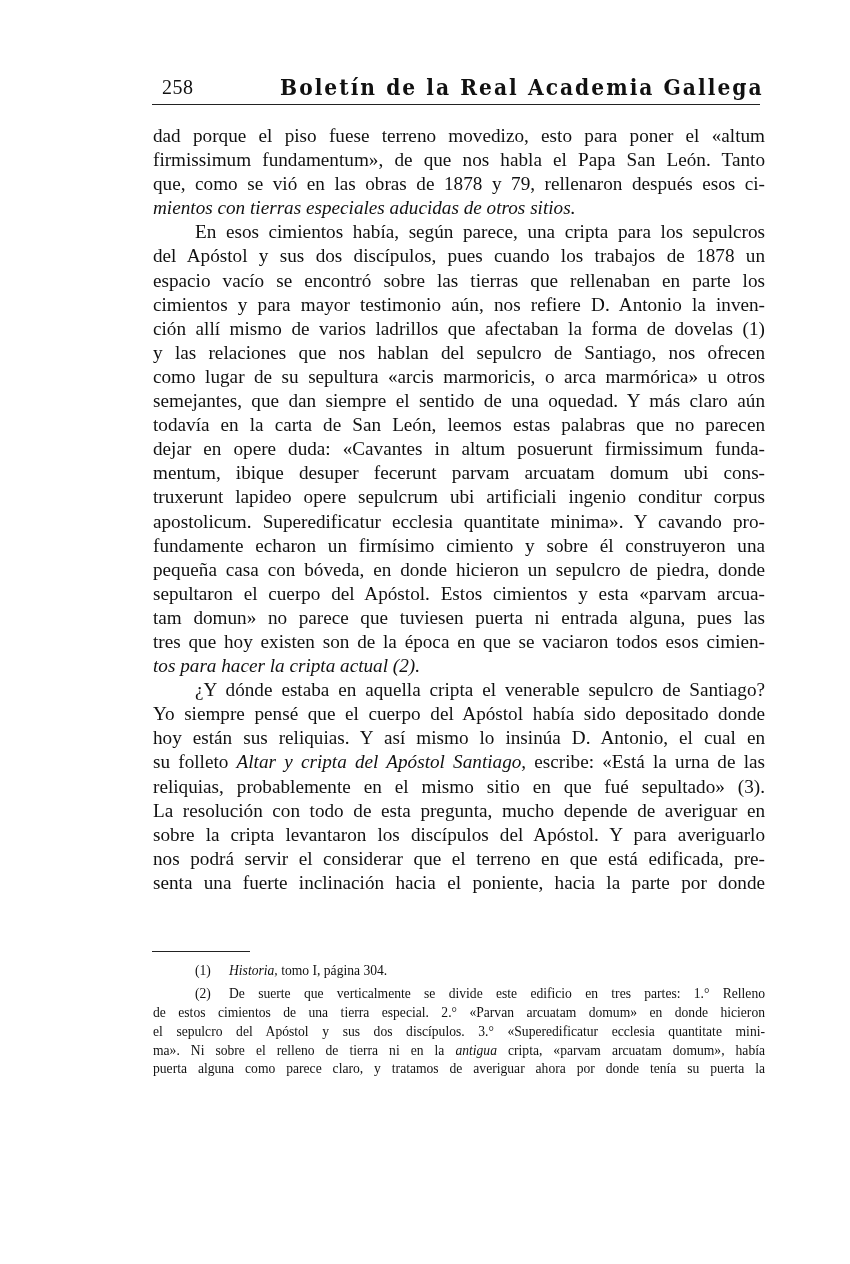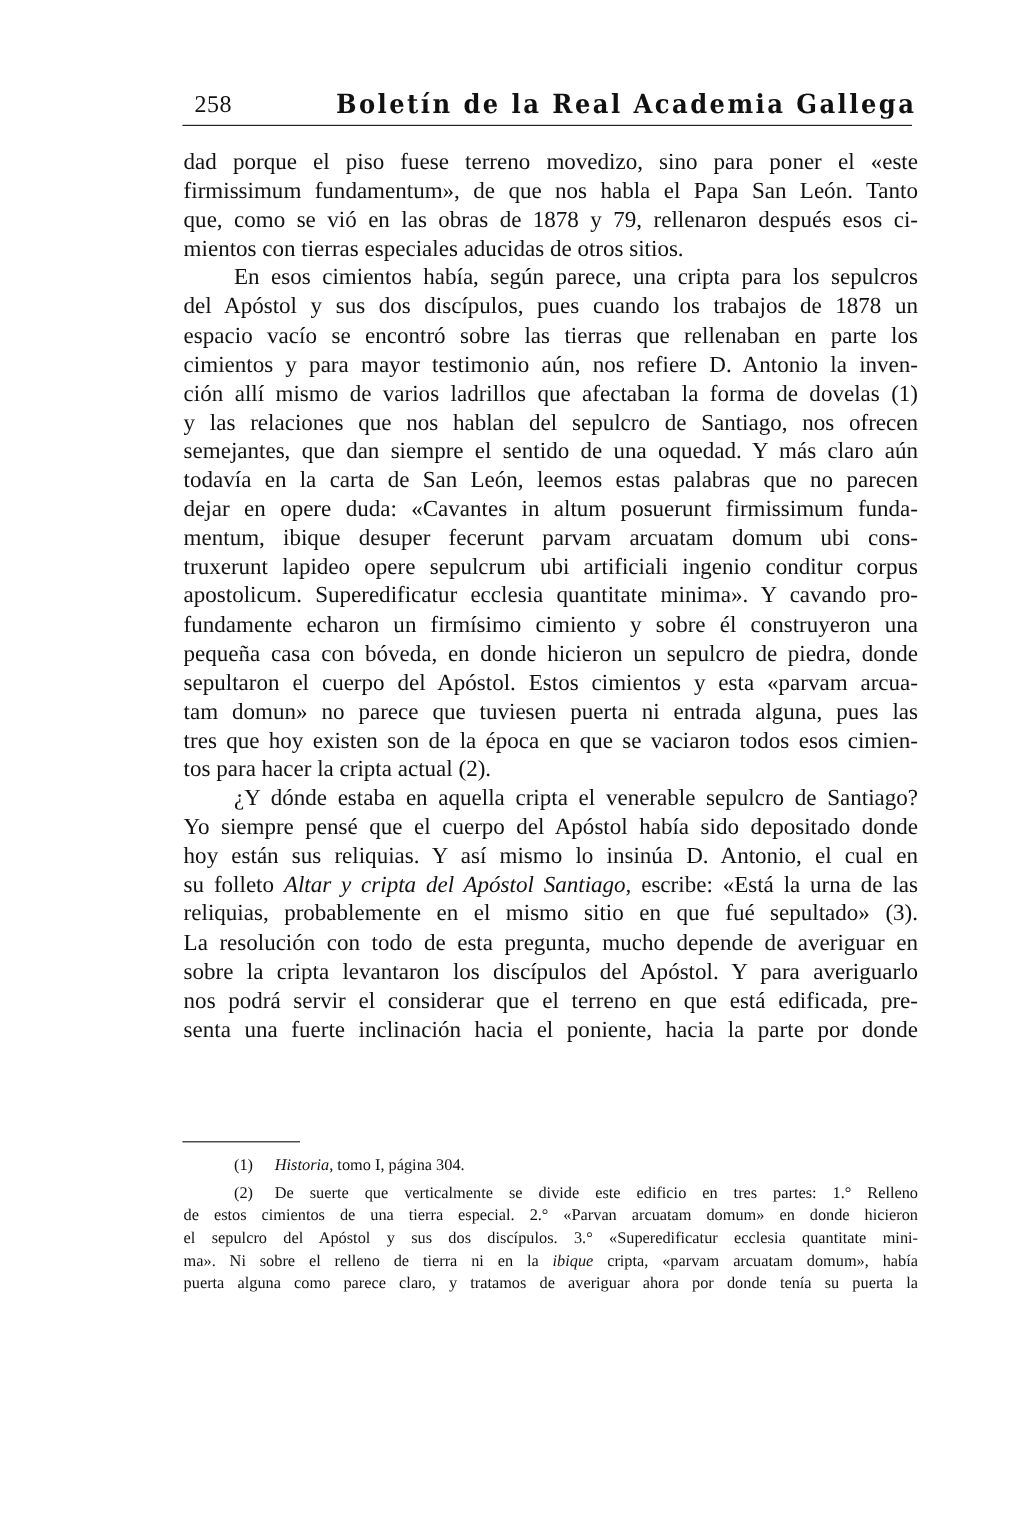--- a/index.html
+++ b/index.html
@@ -68,20 +68,21 @@
       height: 24.1px;
       line-height: 24.1px;
       font-size: 19.2px;
       white-space: nowrap;
       text-align: justify;
       text-align-last: justify;
       font-family: "Liberation Serif", serif;
     }
     .line.last {
       text-align-last: left;
+      font-style: italic;
     }
     .line.indent {
       padding-left: 42px;
       box-sizing: border-box;
     }
     .it { font-style: italic; }
     
     .fn-rule {
       position: absolute;
       left: 152px;
@@ -123,30 +124,31 @@
 
 <div class="page">
 
   <div class="running-head">
     <span class="page-number">258</span>
     <span class="journal-title">Boletín de la Real Academia Gallega</span>
   </div>
   <div class="head-rule"></div>
 
   <div class="body-text">
-    <span class="line">dad porque el piso fuese terreno movedizo, sino para poner el «este</span>
+    <span class="line">dad porque el piso fuese terreno movedizo, esto para poner el «altum</span>
     <span class="line">firmissimum fundamentum», de que nos habla el Papa San León. Tanto</span>
     <span class="line">que, como se vió en las obras de 1878 y 79, rellenaron después esos ci-</span>
     <span class="line last">mientos con tierras especiales aducidas de otros sitios.</span>
     <span class="line indent">En esos cimientos había, según parece, una cripta para los sepulcros</span>
     <span class="line">del Apóstol y sus dos discípulos, pues cuando los trabajos de 1878 un</span>
     <span class="line">espacio vacío se encontró sobre las tierras que rellenaban en parte los</span>
     <span class="line">cimientos y para mayor testimonio aún, nos refiere D. Antonio la inven-</span>
     <span class="line">ción allí mismo de varios ladrillos que afectaban la forma de dovelas (1)</span>
     <span class="line">y las relaciones que nos hablan del sepulcro de Santiago, nos ofrecen</span>
+    <span class="line">como lugar de su sepultura «arcis marmoricis, o arca marmórica» u otros</span>
     <span class="line">semejantes, que dan siempre el sentido de una oquedad. Y más claro aún</span>
     <span class="line">todavía en la carta de San León, leemos estas palabras que no parecen</span>
     <span class="line">dejar en opere duda: «Cavantes in altum posuerunt firmissimum funda-</span>
     <span class="line">mentum, ibique desuper fecerunt parvam arcuatam domum ubi cons-</span>
     <span class="line">truxerunt lapideo opere sepulcrum ubi artificiali ingenio conditur corpus</span>
     <span class="line">apostolicum. Superedificatur ecclesia quantitate minima». Y cavando pro-</span>
     <span class="line">fundamente echaron un firmísimo cimiento y sobre él construyeron una</span>
     <span class="line">pequeña casa con bóveda, en donde hicieron un sepulcro de piedra, donde</span>
     <span class="line">sepultaron el cuerpo del Apóstol. Estos cimientos y esta «parvam arcua-</span>
     <span class="line">tam domun» no parece que tuviesen puerta ni entrada alguna, pues las</span>
@@ -164,18 +166,18 @@
   </div>
 
   <div class="fn-rule"></div>
 
   <div class="footnotes">
     <span class="fn-line fn-start"><span class="fn-mark">(1)</span><span class="it">Historia,</span><span> tomo I, página 304.</span></span>
 
     <span class="fn-line fn-start full spaced"><span class="fn-mark">(2)</span><span>De suerte que verticalmente se divide este edificio en tres partes: 1.° Relleno</span></span>
     <span class="fn-line">de estos cimientos de una tierra especial. 2.° «Parvan arcuatam domum» en donde hicieron</span>
     <span class="fn-line">el sepulcro del Apóstol y sus dos discípulos. 3.° «Superedificatur ecclesia quantitate mini-</span>
-    <span class="fn-line"><span>ma». Ni sobre el relleno de tierra ni en la </span><span class="it">ibique</span><span> cripta, «parvam arcuatam domum», había</span></span>
+    <span class="fn-line"><span>ma». Ni sobre el relleno de tierra ni en la </span><span class="it">antigua</span><span> cripta, «parvam arcuatam domum», había</span></span>
     <span class="fn-line">puerta alguna como parece claro, y tratamos de averiguar ahora por donde tenía su puerta la</span>
 
   </div>
 
 </div>
 
 </body></html>

